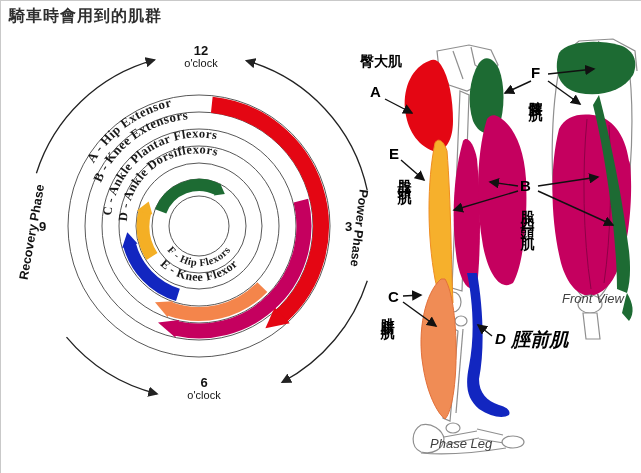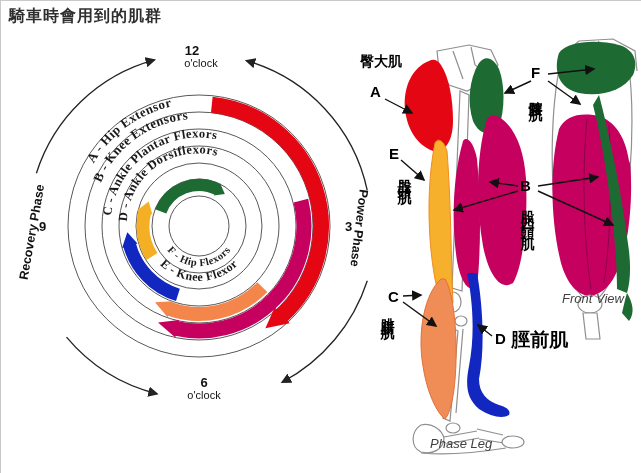--- a/index.html
+++ b/index.html
@@ -162,21 +162,21 @@
       <path d="M 402 295 L 420 294" marker-end="url(#ah)"></path>
       <path d="M 402 301 L 435 325" marker-end="url(#ah)"></path>
       <path d="M 491 335 L 477 324" marker-end="url(#ah)"></path>
     </g>
   </g>
 </svg>
 
 <div class="overlay">
   <div class="page-title">騎車時會用到的肌群</div>
 
-  <div class="clock-num" style="left:169px;top:42px;width:44px;">12</div>
+  <div class="clock-num" style="left:178px;top:42px;width:44px;">12</div>
   <div class="clock-sub" style="left:168px;top:56px;width:64px;">o'clock</div>
   <div class="clock-num" style="left:344px;top:218px;">3</div>
   <div class="clock-num" style="left:38px;top:218px;">9</div>
   <div class="clock-num" style="left:181px;top:374px;width:44px;">6</div>
   <div class="clock-sub" style="left:171px;top:388px;width:64px;">o'clock</div>
 
   <div class="phase recovery">Recovery Phase</div>
   <div class="phase power">Power Phase</div>
 
   <div class="zh" style="left:359px;top:52px;">臀大肌</div>
@@ -187,21 +187,21 @@
 
   <div class="letter" style="left:388px;top:144px;">E</div>
   <div class="zh vtext" style="left:396px;top:167px;">股二頭肌</div>
 
   <div class="letter" style="left:519px;top:176px;">B</div>
   <div class="zh vtext-sp" style="left:519px;top:198px;">股四頭肌</div>
 
   <div class="letter" style="left:387px;top:287px;">C</div>
   <div class="zh vtext" style="left:379px;top:306px;">腓腸肌</div>
 
-  <div class="d-label" style="left:494px;top:326px;">
+  <div class="d-label" style="left:494px;top:326px;font-style:italic;">
     <span class="dkey">D</span>
     <span>脛前肌</span>
   </div>
 
   <div class="caption" style="left:561px;top:290px;">Front View</div>
   <div class="caption" style="left:429px;top:435px;">Phase Leg</div>
 </div>
 
 </div>
 

